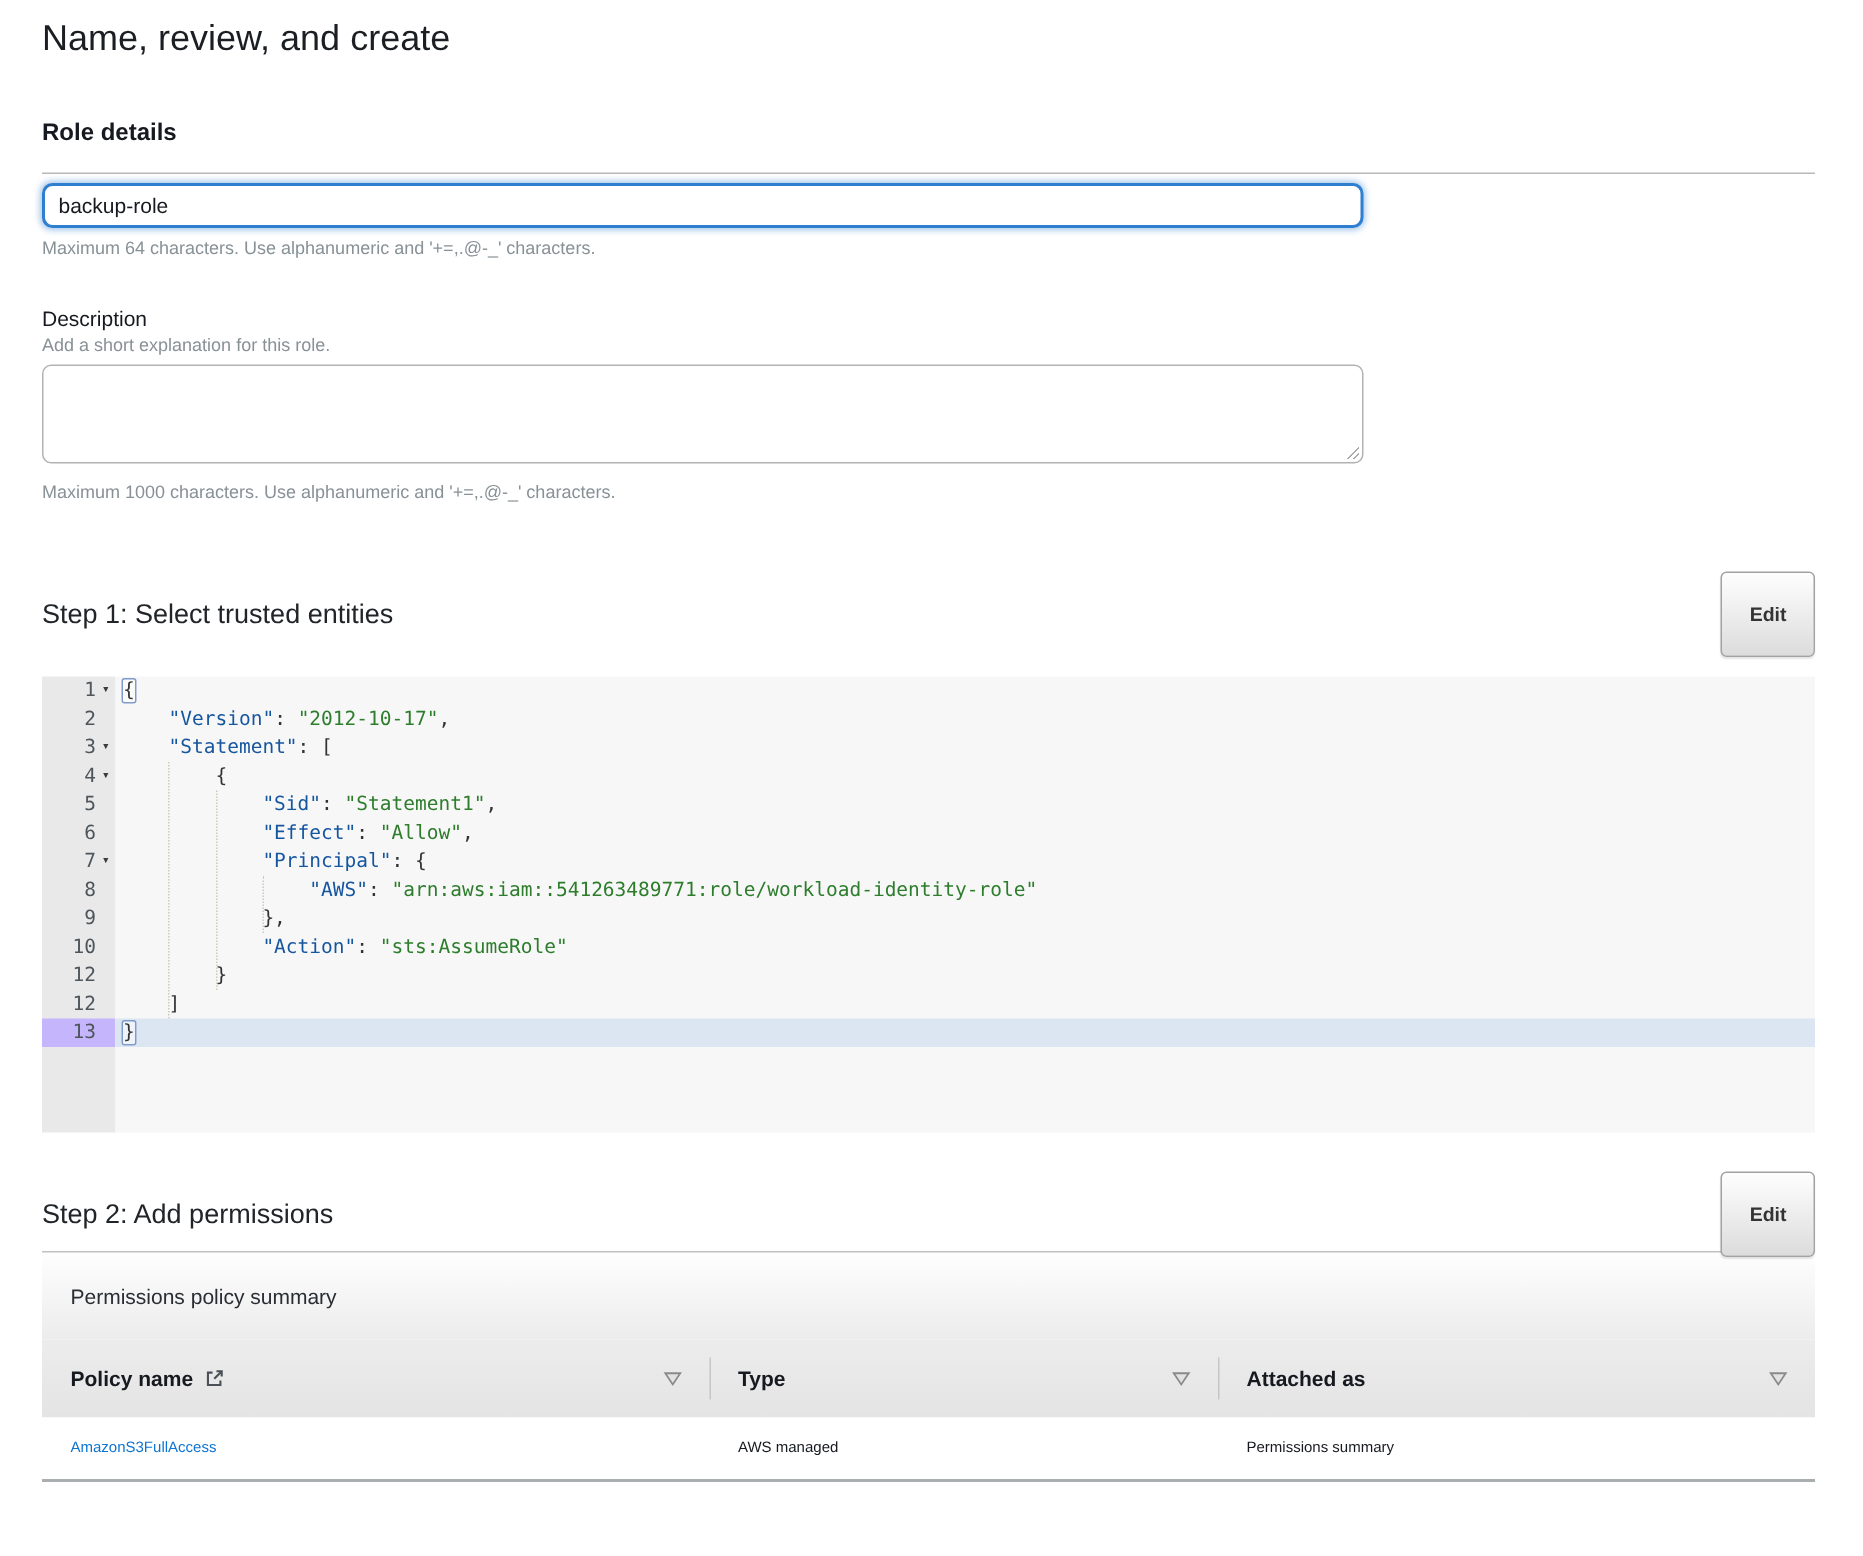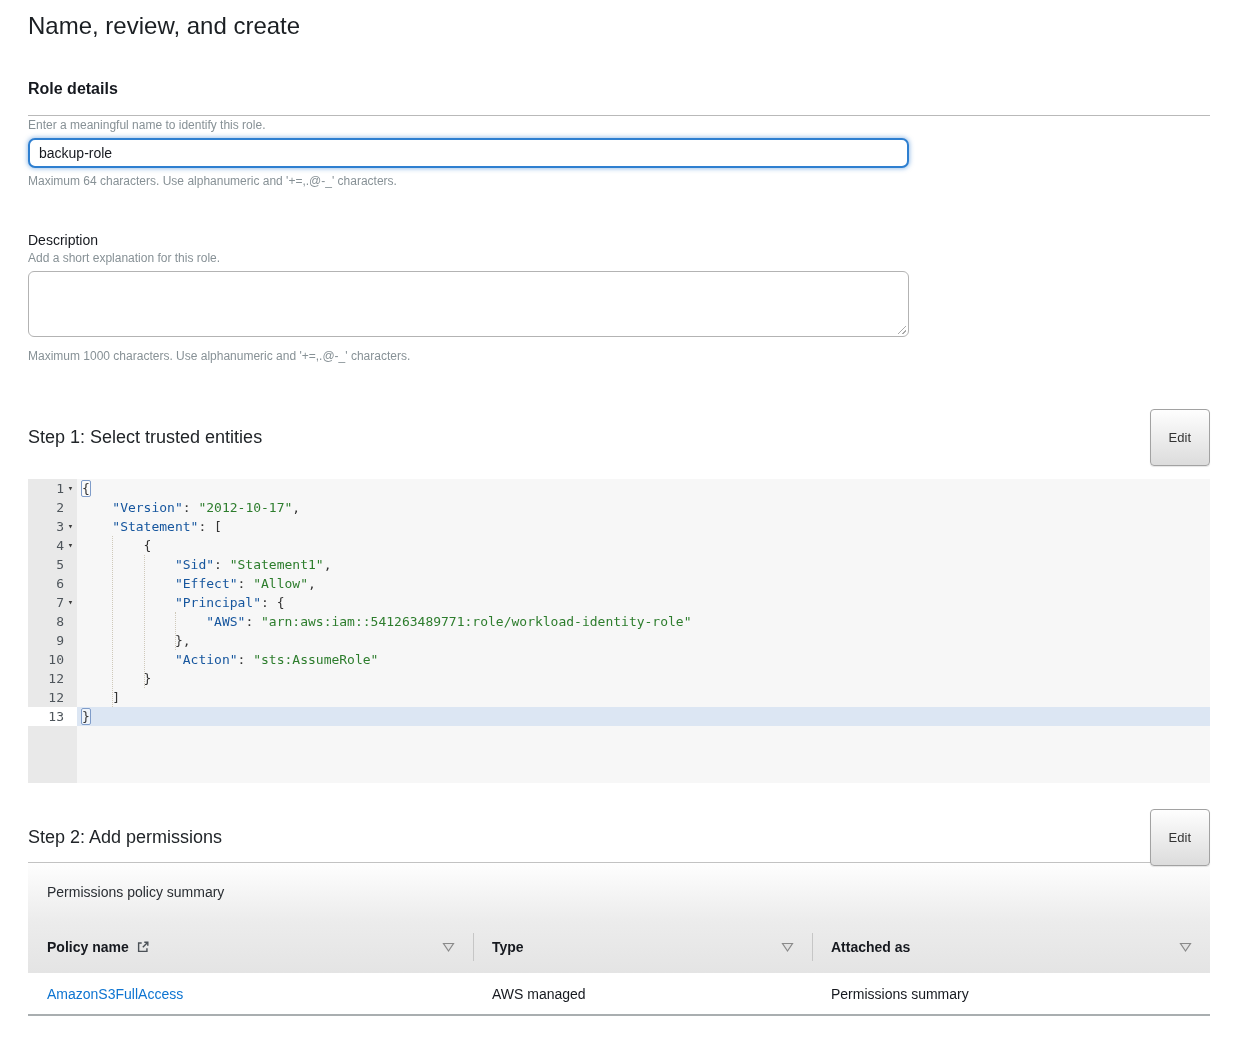--- a/index.html
+++ b/index.html
@@ -20,54 +20,54 @@
   .field-constraint{margin-top:6px;font-size:12px;line-height:14px;color:#879196;}
 
   .name-input{
     box-sizing:border-box;display:block;margin-top:6px;
     width:881px;height:30px;padding:0 9px;
     font-family:"Liberation Sans",sans-serif;font-size:14px;color:#16191f;
     border:2px solid #2e7fd0;border-radius:7px;outline:none;
     box-shadow:0 0 4px 1px rgba(70,140,215,.5);
     background:#fff;
   }
-  .desc-label{margin-top:44px;}
+  .desc-label{margin-top:32px;}
   .textarea-wrap{position:relative;width:881px;margin-top:6px;}
   .desc-textarea{
     box-sizing:border-box;display:block;width:881px;height:66px;
     border:1px solid #b3b3b3;border-radius:6px;background:#fff;
     resize:none;outline:none;font-family:"Liberation Sans",sans-serif;font-size:14px;padding:6px 9px;
   }
   .resize-grip{
     position:absolute;right:3px;bottom:3px;width:10px;height:10px;
     background:repeating-linear-gradient(-45deg, transparent, transparent 2px, #9b9b9b 2px, #9b9b9b 3px);
     clip-path:polygon(100% 0, 100% 100%, 0 100%);
     opacity:.85;
   }
   .desc-constraint{margin-top:12px;}
 
   .step-row{display:flex;justify-content:space-between;align-items:center;margin-top:60px;height:28px;}
   .step-row.second{margin-top:40px;align-items:center;}
   .step-heading{font-size:18px;font-weight:400;line-height:24px;color:#212529;}
   .edit-btn{
     font-family:"Liberation Sans",sans-serif;
-    font-size:13px;font-weight:400;color:#333;
+    font-size:13px;font-weight:700;color:#333;
     background:linear-gradient(#fefefe,#dcdcdc);
     border:1px solid #a2a2a2;border-radius:4px;
     padding:20px 18px;cursor:pointer;
     box-shadow:0 1px 1px rgba(0,0,0,.1);
   }
 
   
   .editor{display:flex;margin-top:28px;height:304px;font-family:"DejaVu Sans Mono",monospace;font-size:13px;}
   .gutter{width:49px;background:#e9e9e9;flex:none;}
   .g-cell{height:19px;display:flex;justify-content:flex-end;align-items:center;color:#4e555b;}
   .g-cell .num{text-align:right;}
   .g-cell .fold-slot{width:13px;text-align:center;font-size:9px;color:#3c3c3c;line-height:19px;}
-  .g-cell.active{background:#ffffff;}
+  .g-cell.active{background:#c4b5fd;}
   .code-area{flex:1;background:#f7f7f7;position:relative;overflow:hidden;}
   .code-line{height:19px;line-height:19px;white-space:pre;padding-left:4px;position:relative;}
   .code-line.active{background:#dce6f3;}
   .tok-p{color:#333;}
   .tok-k{color:#16569e;}
   .tok-s{color:#2d7d2d;}
   .tok-b{color:#333;border:1px solid #7f9cc9;border-radius:2px;background:rgba(255,255,255,.55);}
   .indent-guide{position:absolute;width:0;border-left:1px dotted #cfc9ba;}
   .ig1{left:35px;top:57px;height:171px;}
   .ig2{left:67px;top:76px;height:133px;}
@@ -86,36 +86,35 @@
   .t-hcell{display:flex;align-items:center;box-sizing:border-box;padding-left:19px;position:relative;text-align:right;}
   .t-hcell .h-label{font-size:14px;font-weight:700;color:#16191f;}
   .t-hcell + .t-hcell::before{
     content:"";position:absolute;left:0;top:12px;bottom:12px;border-left:1px solid #c6c6c6;
   }
   .col1{width:445px;}
   .col2{width:339px;}
   .col3{width:398px;}
   .filter-icon{margin-left:auto;margin-right:18px;display:flex;align-items:center;}
   .ext-link-icon{margin-left:7px;display:inline-flex;vertical-align:-2px;}
-  .t-row{display:flex;height:41px;background:#fff;align-items:center;font-size:14px;}
+  .t-row{display:flex;height:41px;background:#fff;align-items:center;font-size:10px;}
   .t-cell{box-sizing:border-box;padding-left:19px;}
   .t-bottom{border-top:2px solid #a9aeb0;}
   a.policy-link{color:#0d74d1;text-decoration:none;}
 </style>
 </head>
 <body>
 
 <div class="page">
 
   <h1 class="page-title">Name, review, and create</h1>
 
   <h2 class="section-heading">Role details</h2>
   <hr class="divider">
 
-  <div class="field-hint">Enter a meaningful name to identify this role.</div>
   <input class="name-input" type="text" value="backup-role" style="">
   <div class="field-constraint">Maximum 64 characters. Use alphanumeric and '+=,.@-_' characters.</div>
 
   <div class="field-label desc-label">Description</div>
   <div class="field-hint">Add a short explanation for this role.</div>
   <div class="textarea-wrap">
     <textarea class="desc-textarea" style=""></textarea>
     <span class="resize-grip"></span>
   </div>
   <div class="field-constraint desc-constraint">Maximum 1000 characters. Use alphanumeric and '+=,.@-_' characters.</div>

